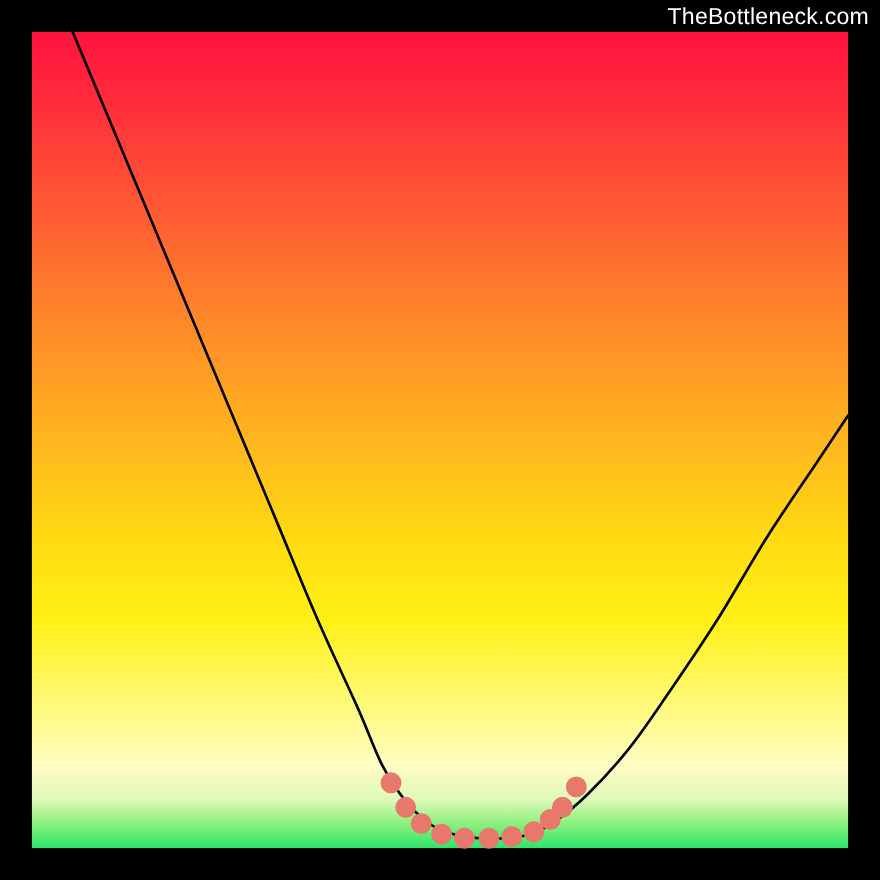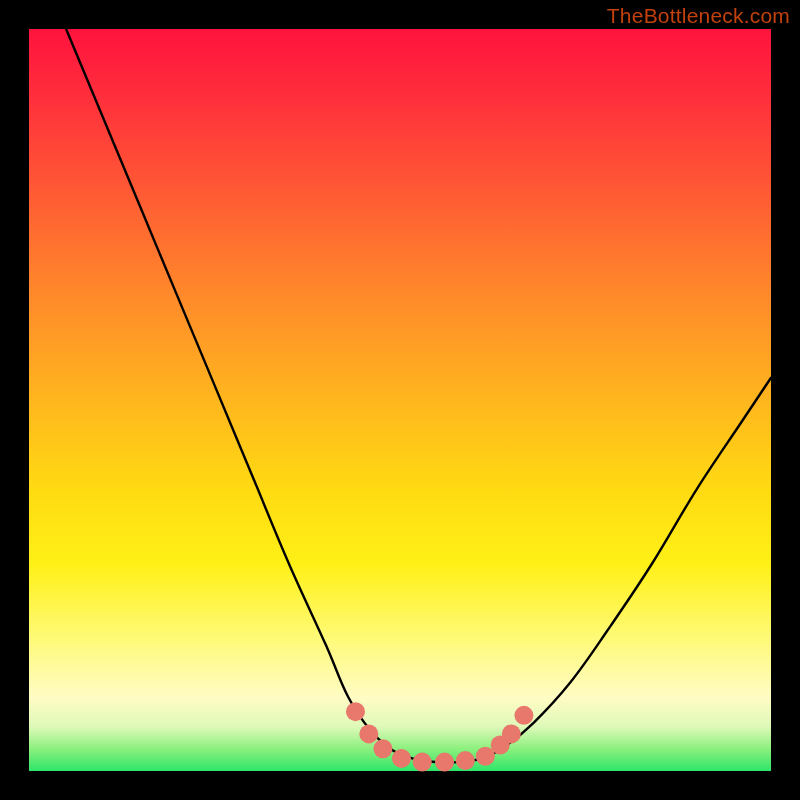--- a/index.html
+++ b/index.html
@@ -37,21 +37,21 @@
       #fffcc4 90%,
       #dff9b9 94%,
       #8cf07e 97%,
       #2ee66a 100%
     );
   }
   .watermark {
     position: absolute;
     top: 4px;
     right: 10px;
-    color: #c2410c;
+    color: #ffffff;
     font-size: 21px;
     font-weight: 500;
     letter-spacing: 0.2px;
     user-select: none;
   }
   svg.curve-layer {
     position: absolute;
     left: 0;
     top: 0;
     width: 742px;

